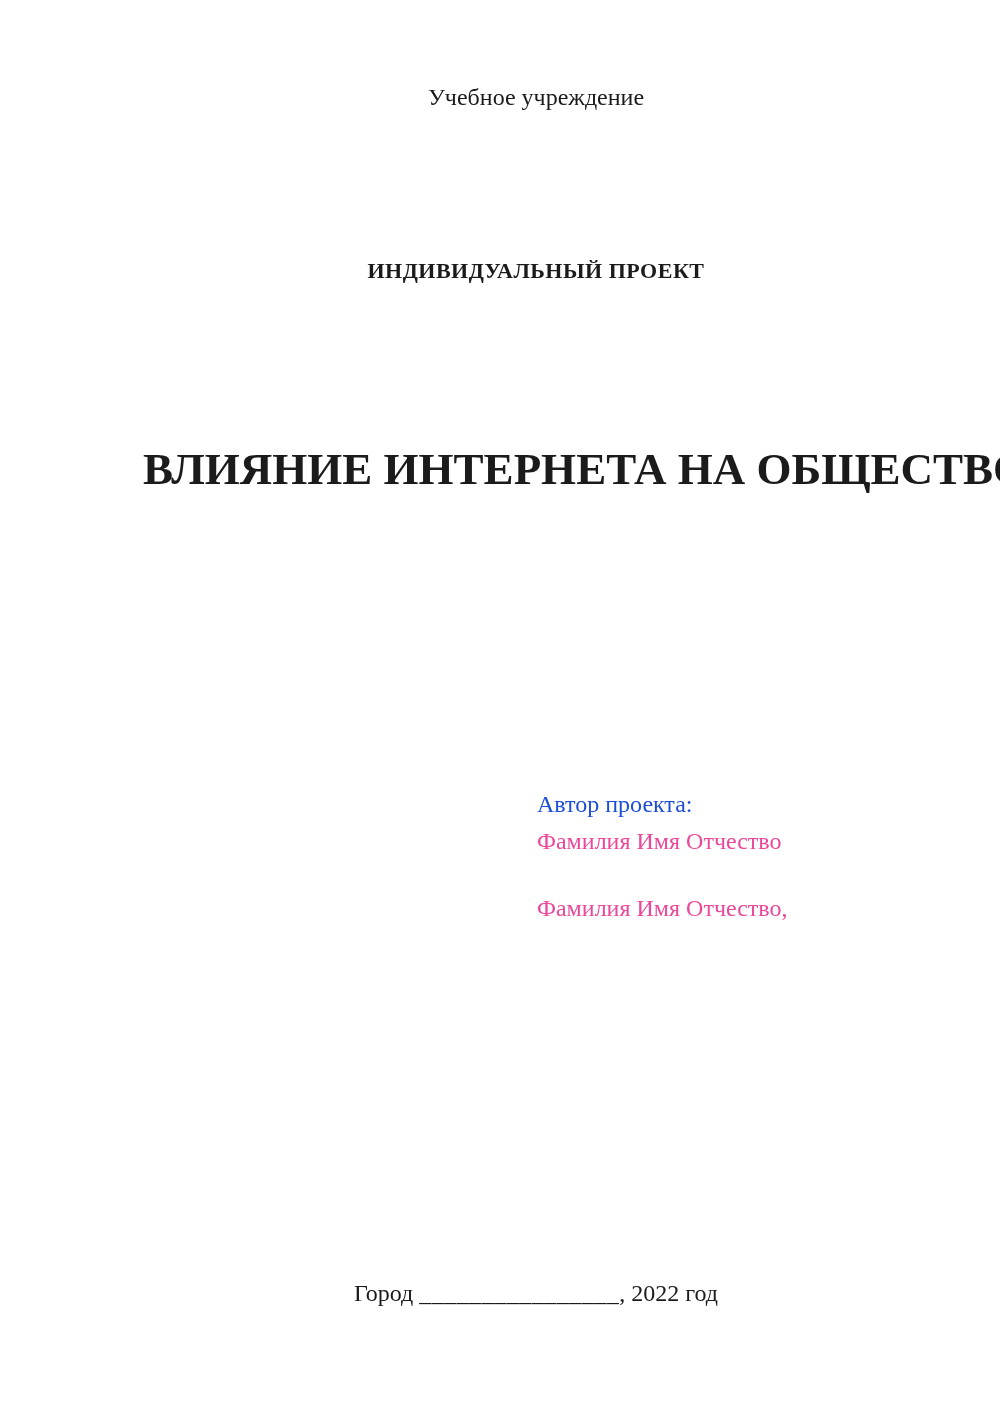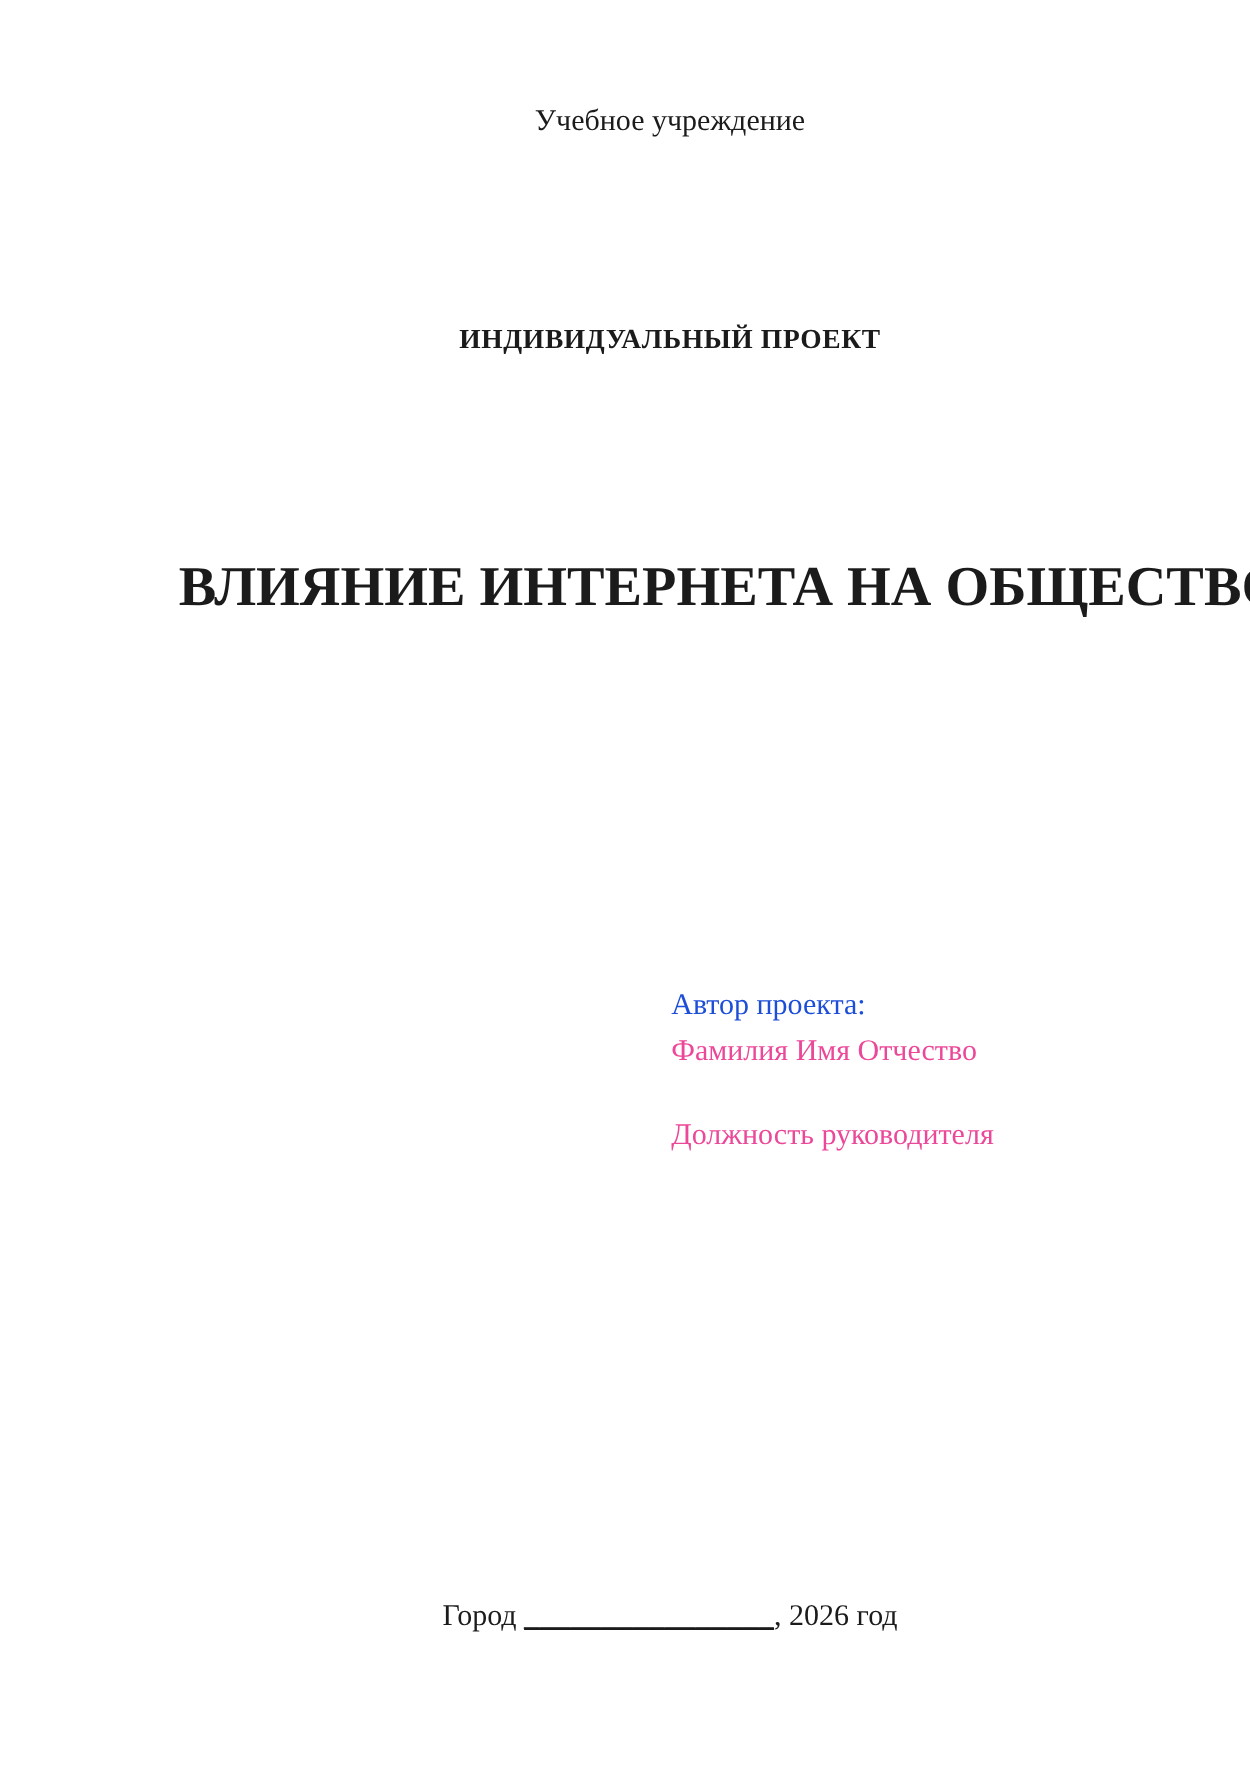--- a/index.html
+++ b/index.html
@@ -52,41 +52,40 @@
   }
   .credits .group-supervisor {
     margin-top: 30px;
   }
   .footer-line {
     top: 1280px;
     font-size: 24px;
   }
   .footer-line .blank {
     letter-spacing: 0.5px;
-    text-decoration: underline;
   }
 </style>
 </head>
 <body>
 
 <div class="page">
 
   <div class="centered-line institution">Учебное учреждение</div>
 
   <div class="centered-line doc-type">ИНДИВИДУАЛЬНЫЙ ПРОЕКТ</div>
 
   <div class="centered-line main-title">ВЛИЯНИЕ ИНТЕРНЕТА НА ОБЩЕСТВО</div>
 
   <div class="credits">
     <div class="group-author">
       <div class="label">Автор проекта:</div>
       <div class="placeholder">Фамилия Имя Отчество</div>
     </div>
     <div class="group-supervisor">
-      <div class="placeholder">Должность руководителя</div>
+      <div class="placeholder">Фамилия Имя Отчество,</div>
     </div>
   </div>
 
   <div class="centered-line footer-line">
-    <span>Город</span><span>&nbsp;</span><span class="blank">________________</span><span>, 2026 год</span>
+    <span>Город</span><span>&nbsp;</span><span class="blank">________________</span><span>, 2022 год</span>
   </div>
 
 </div>
 
 </body></html>

